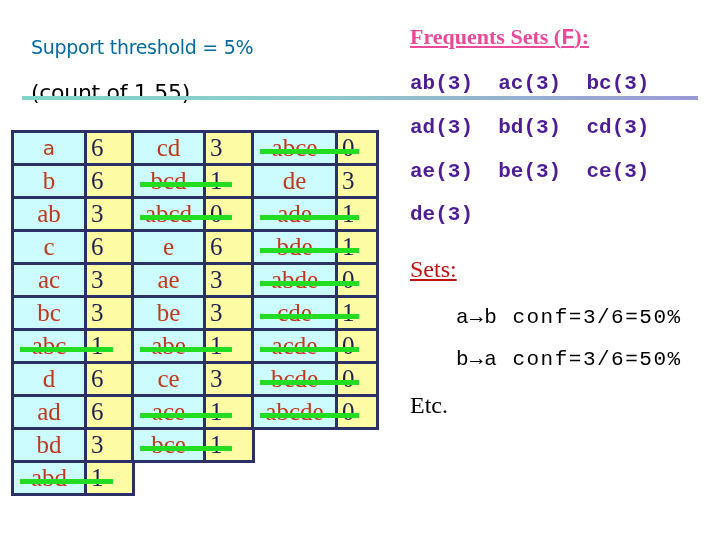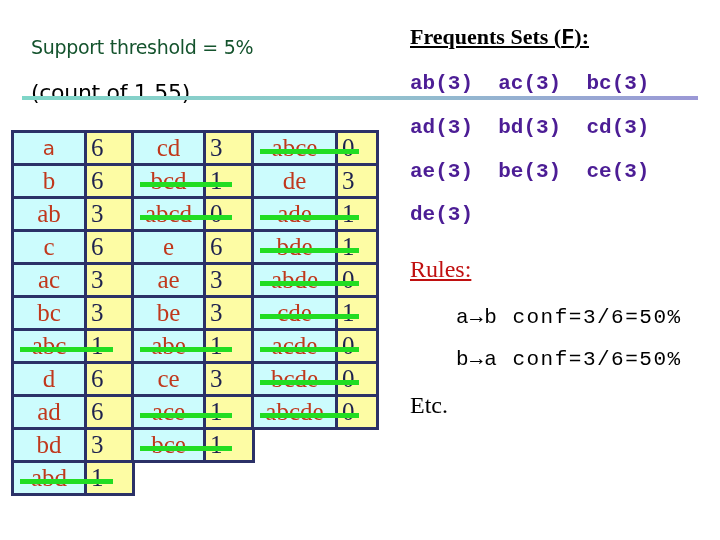--- a/index.html
+++ b/index.html
@@ -2,36 +2,36 @@
 <html><head>
   <meta charset="utf-8">
   <style>
     html, body { margin:0; padding:0; }
     body {
       width:720px; height:540px; overflow:hidden; position:relative;
       background:#ffffff;
     }
     .title-left {
       position:absolute; left:31px; top:36px;
-      font-family:"DejaVu Sans", sans-serif; font-size:19px; color:#14532d;
+      font-family:"DejaVu Sans", sans-serif; font-size:19px; color:#0369a1;
       letter-spacing:-0.3px;
     }
     .count-left {
       position:absolute; left:31px; top:80px;
       font-family:"DejaVu Sans", sans-serif; font-size:22px; color:#000;
       letter-spacing:-0.3px;
     }
     .hr {
       position:absolute; left:22px; top:96px; width:676px; height:4px;
       background:linear-gradient(to right, #7fd6c8 0%, #8fc9cc 45%, #9b98d6 100%);
     }
     .freq-title {
       position:absolute; left:410px; top:24px;
       font-family:"Liberation Serif", serif; font-weight:bold; font-size:22px;
-      color:#000000; text-decoration:underline;text-align:center;
+      color:#ec4899; text-decoration:underline;text-align:center;
     }
     .freq-title .mono { font-family:"Liberation Mono", monospace; }
     .freq-line {
       position:absolute; left:410px;
       font-family:"Liberation Mono", monospace; font-weight:bold; font-size:21px;
       color:#4c1d95; white-space:pre;
     }
     .rules-title {
       position:absolute; left:410px; top:256px;
       font-family:"Liberation Serif", serif; font-size:24px;
@@ -68,21 +68,21 @@
 <div class="title-left">Support threshold = 5%</div>
 <div class="count-left">(count of 1.55)</div>
 <div class="hr"></div>
 
 <div class="freq-title"><span>Frequents Sets (</span><span class="mono">F</span><span>):</span></div>
 <div class="freq-line" style="top:72px">ab(3)  ac(3)  bc(3)</div>
 <div class="freq-line" style="top:116px">ad(3)  bd(3)  cd(3)</div>
 <div class="freq-line" style="top:160px">ae(3)  be(3)  ce(3)</div>
 <div class="freq-line" style="top:203px">de(3)</div>
 
-<div class="rules-title">Rules:</div>
+<div class="rules-title">Sets:</div>
 <div class="rule-line" style="top:306px">a→b conf=3/6=50%</div>
 <div class="rule-line" style="top:348px">b→a conf=3/6=50%</div>
 <div class="etc">Etc.</div>
 
 <table class="sets" id="t1" style="left:11px; top:130px;">
   <colgroup>
       <col style="width:73px">
       <col style="width:48px">
     </colgroup>
   <tbody id="b1">

